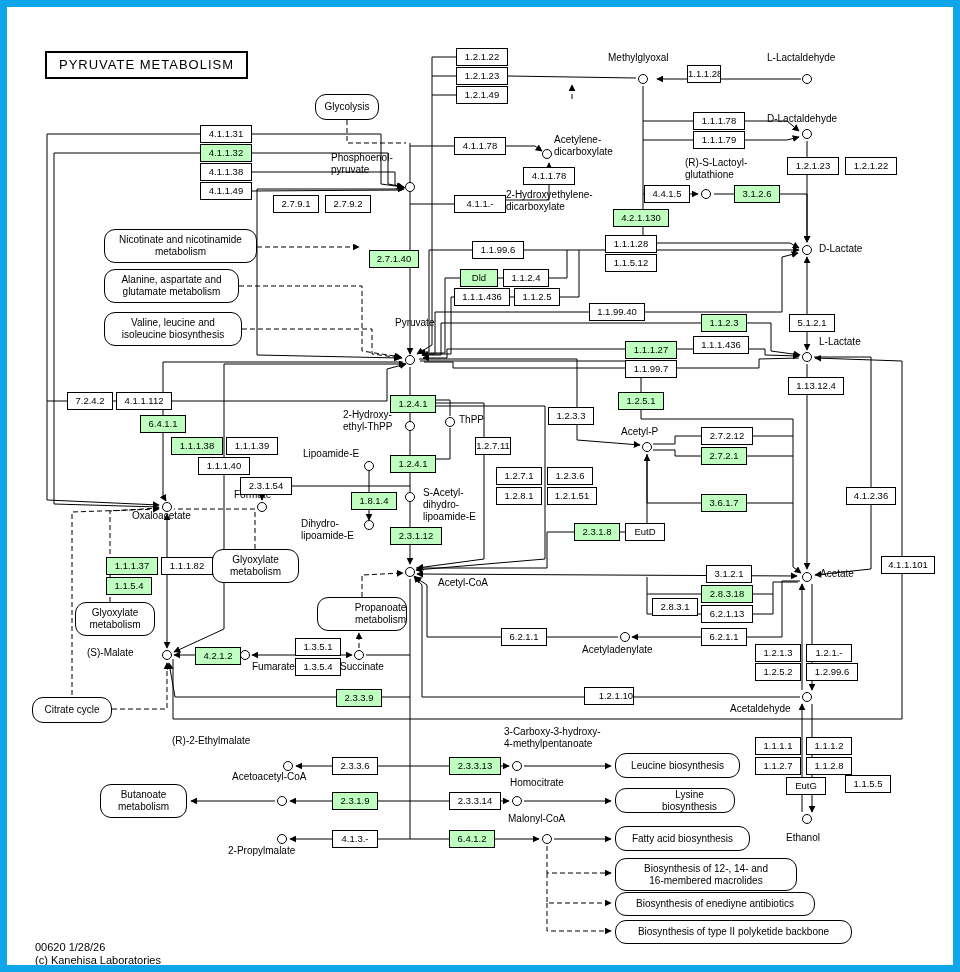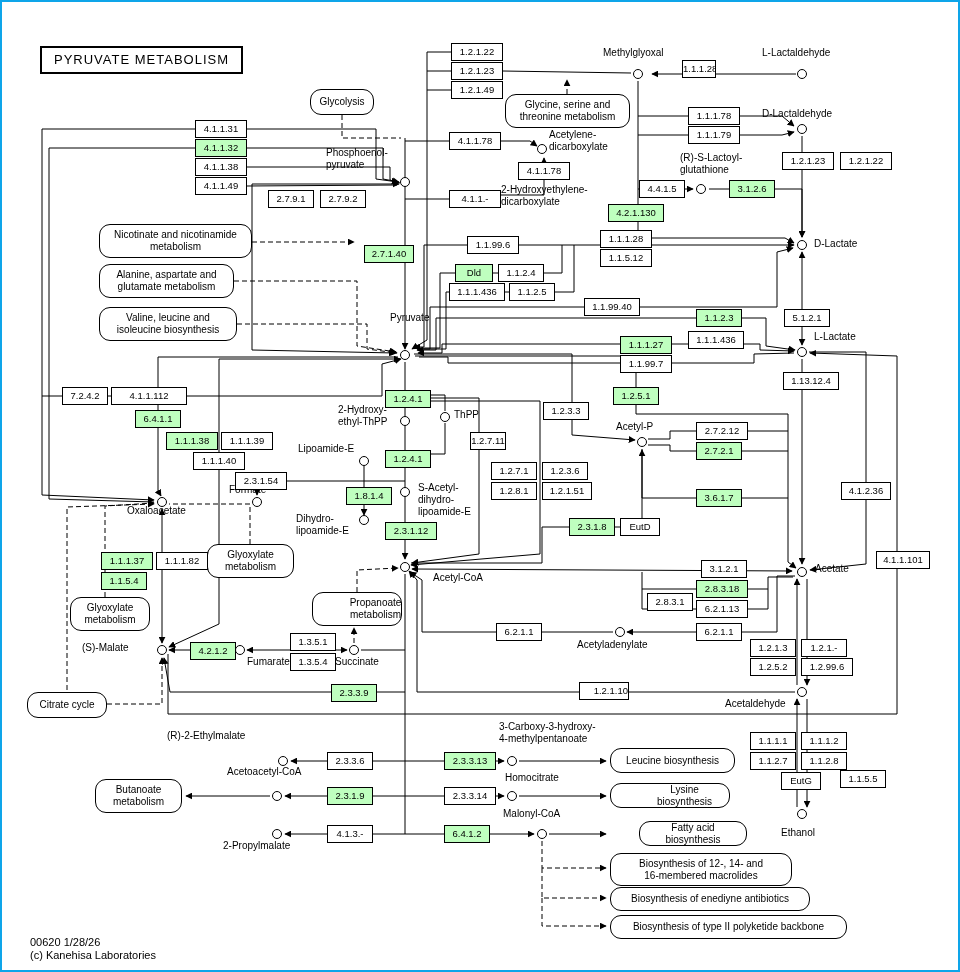--- a/index.html
+++ b/index.html
@@ -1,16 +1,16 @@
 <!DOCTYPE html>
 <html><head>
 <meta charset="utf-8">
 <style>
   html,body{margin:0;padding:0;background:#fff;}
-  #canvas{position:relative;width:960px;height:972px;box-sizing:border-box;border:2px solid #0ea5e9;background:#fff;overflow:hidden;
+  #canvas{position:relative;width:960px;height:972px;box-sizing:border-box;border:7px solid #0ea5e9;background:#fff;overflow:hidden;
           font-family:"Liberation Sans",sans-serif;color:#000;}
   #edge-svg{position:absolute;left:0;top:0;width:960px;height:972px;}
   .ebox{position:absolute;height:18px;box-sizing:border-box;border:1px solid #000;background:#fff;
         font:9.5px/16px "Liberation Sans",sans-serif;text-align:center;white-space:nowrap;overflow:hidden;}
   .ebox.green{background:#BFFFBF;}
   .plink{position:absolute;box-sizing:border-box;border:1px solid #000;border-radius:11px;background:#fff;
          display:flex;align-items:center;justify-content:center;text-align:center;
          font:10px/12px "Liberation Sans",sans-serif;white-space:pre-line;padding:1px 3px;}
   .clabel{position:absolute;font:10px/12px "Liberation Sans",sans-serif;white-space:pre;}
   .title-box{position:absolute;left:38px;top:44px;border:2px solid #000;background:#fff;
@@ -231,21 +231,21 @@
     <div class="ebox" style="left: 582px; top: 296px; width: 56px;">1.1.99.40</div>
     <div class="ebox green" style="left: 694px; top: 307px; width: 46px;">1.1.2.3</div>
     <div class="ebox" style="left: 782px; top: 307px; width: 46px;">5.1.2.1</div>
     <div class="ebox green" style="left: 618px; top: 334px; width: 52px;">1.1.1.27</div>
     <div class="ebox" style="left: 686px; top: 329px; width: 56px;">1.1.1.436</div>
     <div class="ebox" style="left: 618px; top: 353px; width: 52px;">1.1.99.7</div>
     <div class="ebox" style="left: 781px; top: 370px; width: 56px;">1.13.12.4</div>
     <div class="ebox green" style="left: 611px; top: 385px; width: 46px;">1.2.5.1</div>
     <div class="ebox" style="left: 541px; top: 400px; width: 46px;">1.2.3.3</div>
     <div class="ebox" style="left: 60px; top: 385px; width: 46px;">7.2.4.2</div>
-    <div class="ebox" style="left: 109px; top: 385px; width: 76px;">4.1.1.112</div>
+    <div class="ebox" style="left: 109px; top: 385px; width: 56px;">4.1.1.112</div>
     <div class="ebox green" style="left: 133px; top: 408px; width: 46px;">6.4.1.1</div>
     <div class="ebox green" style="left: 164px; top: 430px; width: 52px;">1.1.1.38</div>
     <div class="ebox" style="left: 219px; top: 430px; width: 52px;">1.1.1.39</div>
     <div class="ebox" style="left: 191px; top: 450px; width: 52px;">1.1.1.40</div>
     <div class="ebox green" style="left: 383px; top: 388px; width: 46px;">1.2.4.1</div>
     <div class="ebox" style="left: 468px; top: 430px; width: 36px;">1.2.7.11</div>
     <div class="ebox green" style="left: 383px; top: 448px; width: 46px;">1.2.4.1</div>
     <div class="ebox" style="left: 233px; top: 470px; width: 52px;">2.3.1.54</div>
     <div class="ebox green" style="left: 344px; top: 485px; width: 46px;">1.8.1.4</div>
     <div class="ebox" style="left: 489px; top: 460px; width: 46px;">1.2.7.1</div>
@@ -284,37 +284,35 @@
     <div class="ebox" style="left: 748px; top: 730px; width: 46px;">1.1.1.1</div>
     <div class="ebox" style="left: 799px; top: 730px; width: 46px;">1.1.1.2</div>
     <div class="ebox" style="left: 748px; top: 750px; width: 46px;">1.1.2.7</div>
     <div class="ebox" style="left: 799px; top: 750px; width: 46px;">1.1.2.8</div>
     <div class="ebox" style="left: 779px; top: 770px; width: 40px;">EutG</div>
     <div class="ebox" style="left: 838px; top: 768px; width: 46px;">1.1.5.5</div>
     <div class="ebox green" style="left: 99px; top: 550px; width: 52px;">1.1.1.37</div>
     <div class="ebox" style="left: 154px; top: 550px; width: 52px;">1.1.1.82</div>
     <div class="ebox green" style="left: 99px; top: 570px; width: 46px;">1.1.5.4</div>
     <div class="plink" style="left: 308px; top: 87px; width: 64px; height: 26px;">Glycolysis</div>
-    <div class="plink" style="left: 503px; top: 92px; width: 125px; height: 34px;">Glycine, serine and
-threonine metabolism</div>
     <div class="plink" style="left: 97px; top: 222px; width: 153px; height: 34px;">Nicotinate and nicotinamide
 metabolism</div>
     <div class="plink" style="left: 97px; top: 262px; width: 135px; height: 34px;">Alanine, aspartate and
 glutamate metabolism</div>
     <div class="plink" style="left: 97px; top: 305px; width: 138px; height: 34px;">Valine, leucine and
 isoleucine biosynthesis</div>
     <div class="plink" style="left: 205px; top: 542px; width: 87px; height: 34px;">Glyoxylate
 metabolism</div>
     <div class="plink" style="left: 310px; top: 590px; width: 90px; height: 34px; padding-left: 40px;">Propanoate
 metabolism</div>
     <div class="plink" style="left: 68px; top: 595px; width: 80px; height: 34px;">Glyoxylate
 metabolism</div>
     <div class="plink" style="left: 25px; top: 690px; width: 80px; height: 26px;">Citrate cycle</div>
     <div class="plink" style="left: 608px; top: 746px; width: 125px; height: 25px;">Leucine biosynthesis</div>
     <div class="plink" style="left: 608px; top: 781px; width: 120px; height: 25px; padding-left: 32px;">Lysine biosynthesis</div>
     <div class="plink" style="left: 93px; top: 777px; width: 87px; height: 34px;">Butanoate
 metabolism</div>
-    <div class="plink" style="left: 608px; top: 819px; width: 108px; height: 25px; margin-left: 29px;">Fatty acid biosynthesis</div>
+    <div class="plink" style="left: 608px; top: 819px; width: 135px; height: 25px;">Fatty acid biosynthesis</div>
     <div class="plink" style="left: 608px; top: 851px; width: 182px; height: 33px;">Biosynthesis of 12-, 14- and
 16-membered macrolides</div>
     <div class="plink" style="left: 608px; top: 885px; width: 200px; height: 24px;">Biosynthesis of enediyne antibiotics</div>
     <div class="plink" style="left: 608px; top: 913px; width: 237px; height: 24px;">Biosynthesis of type II polyketide backbone</div>
   </div>
 
 </body></html>

